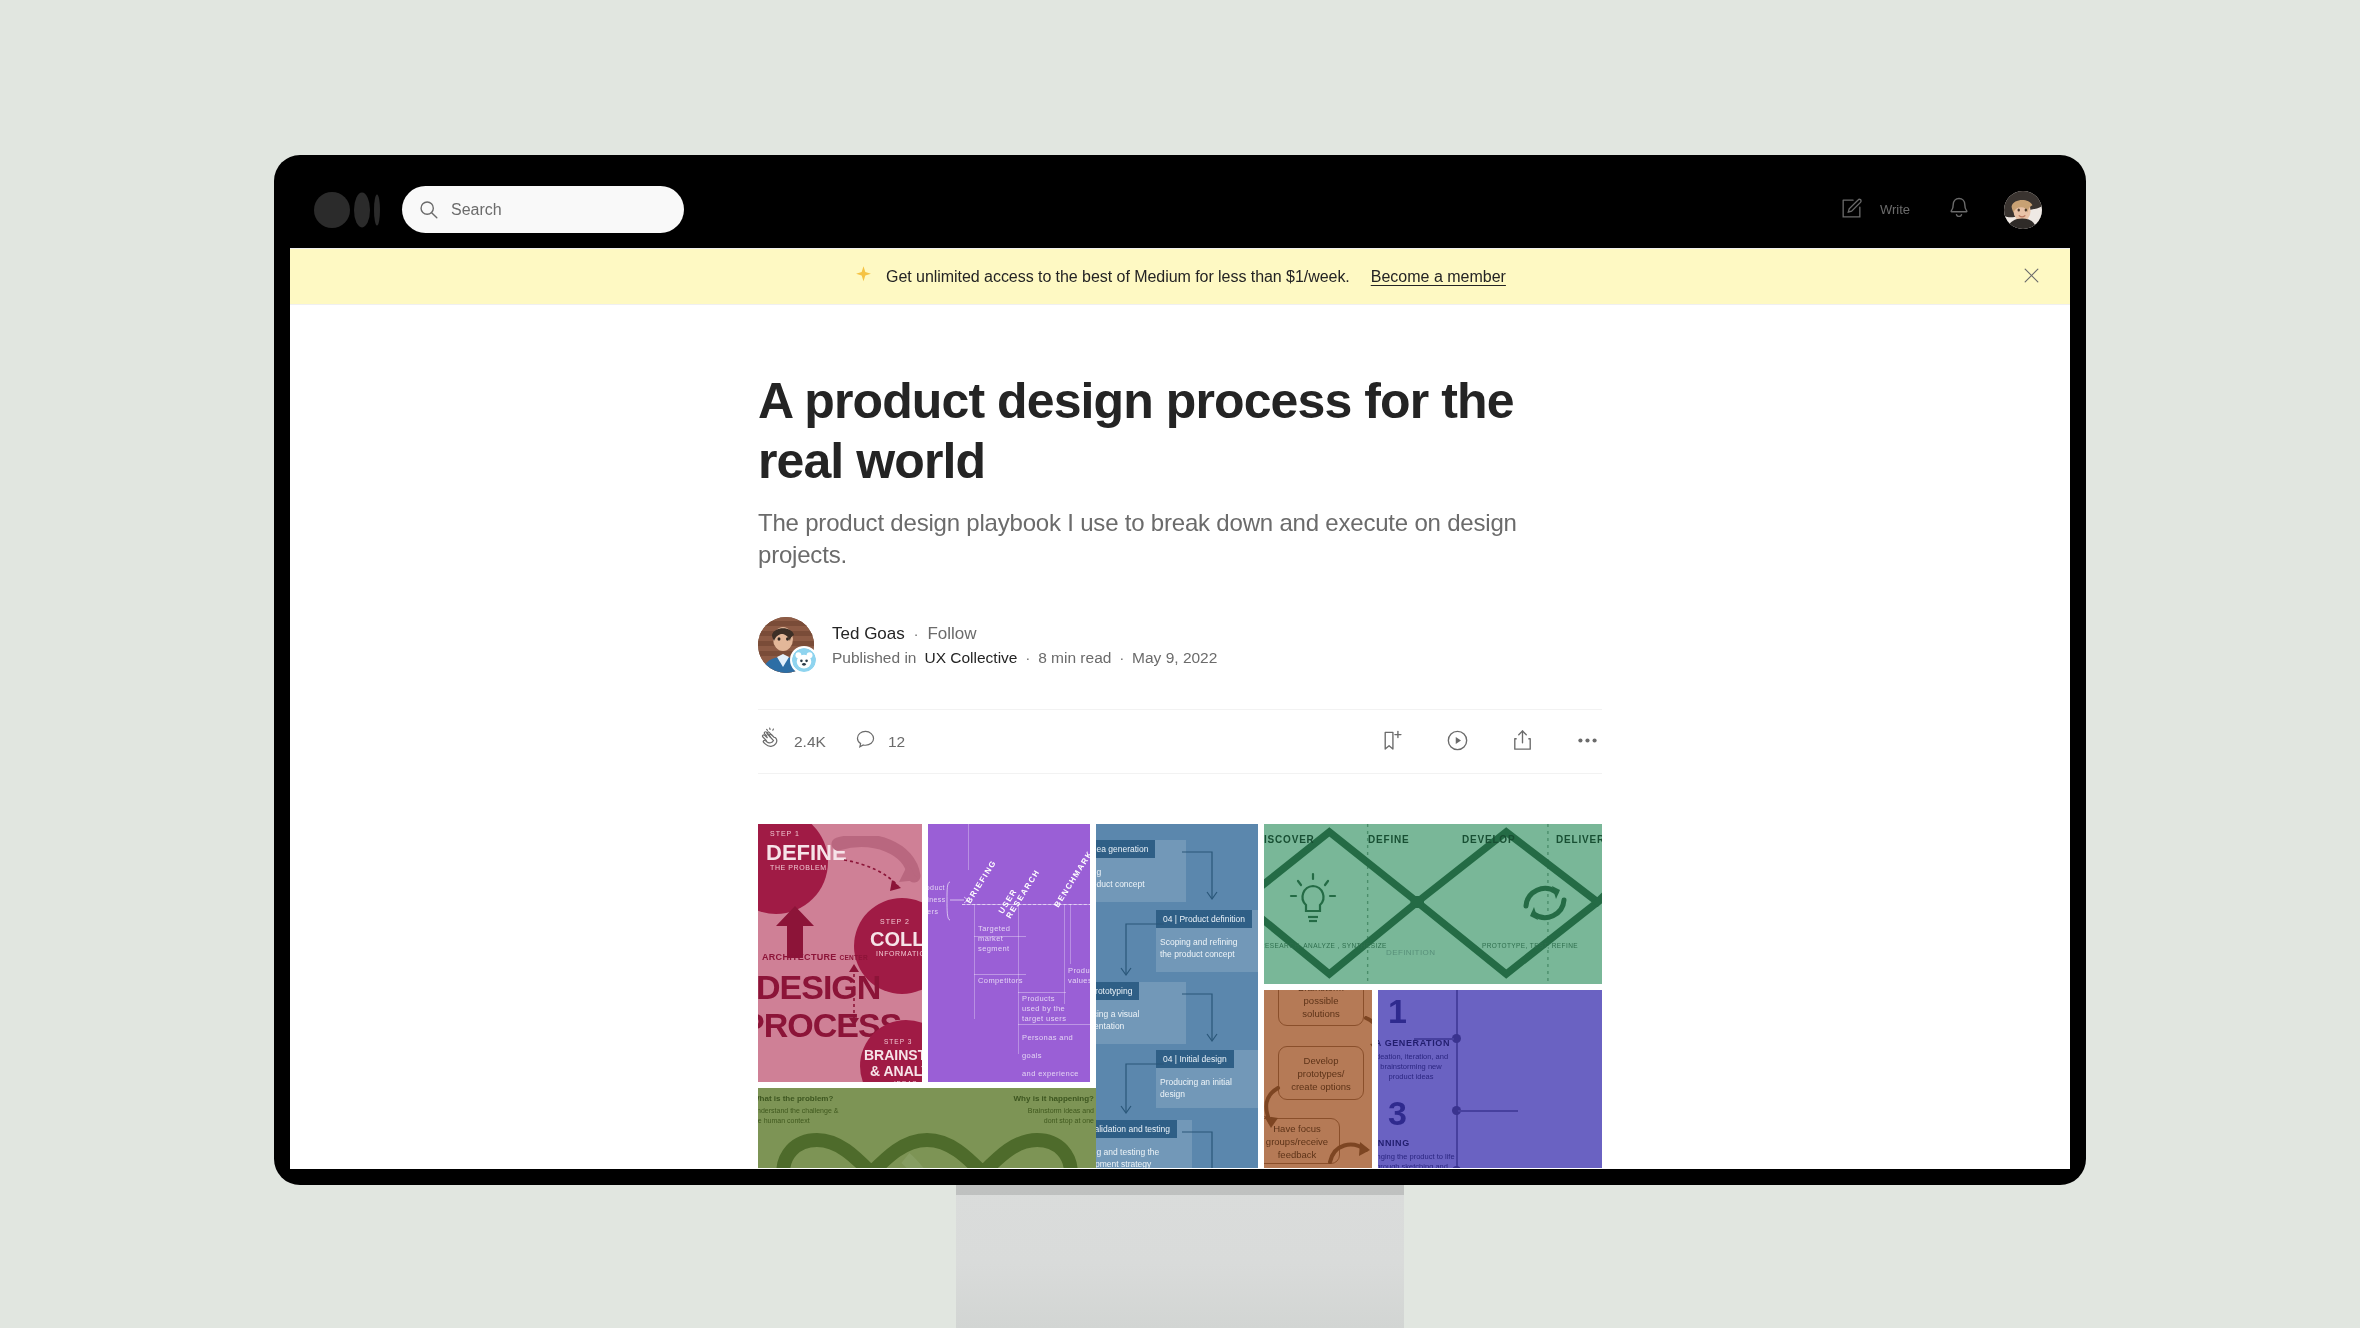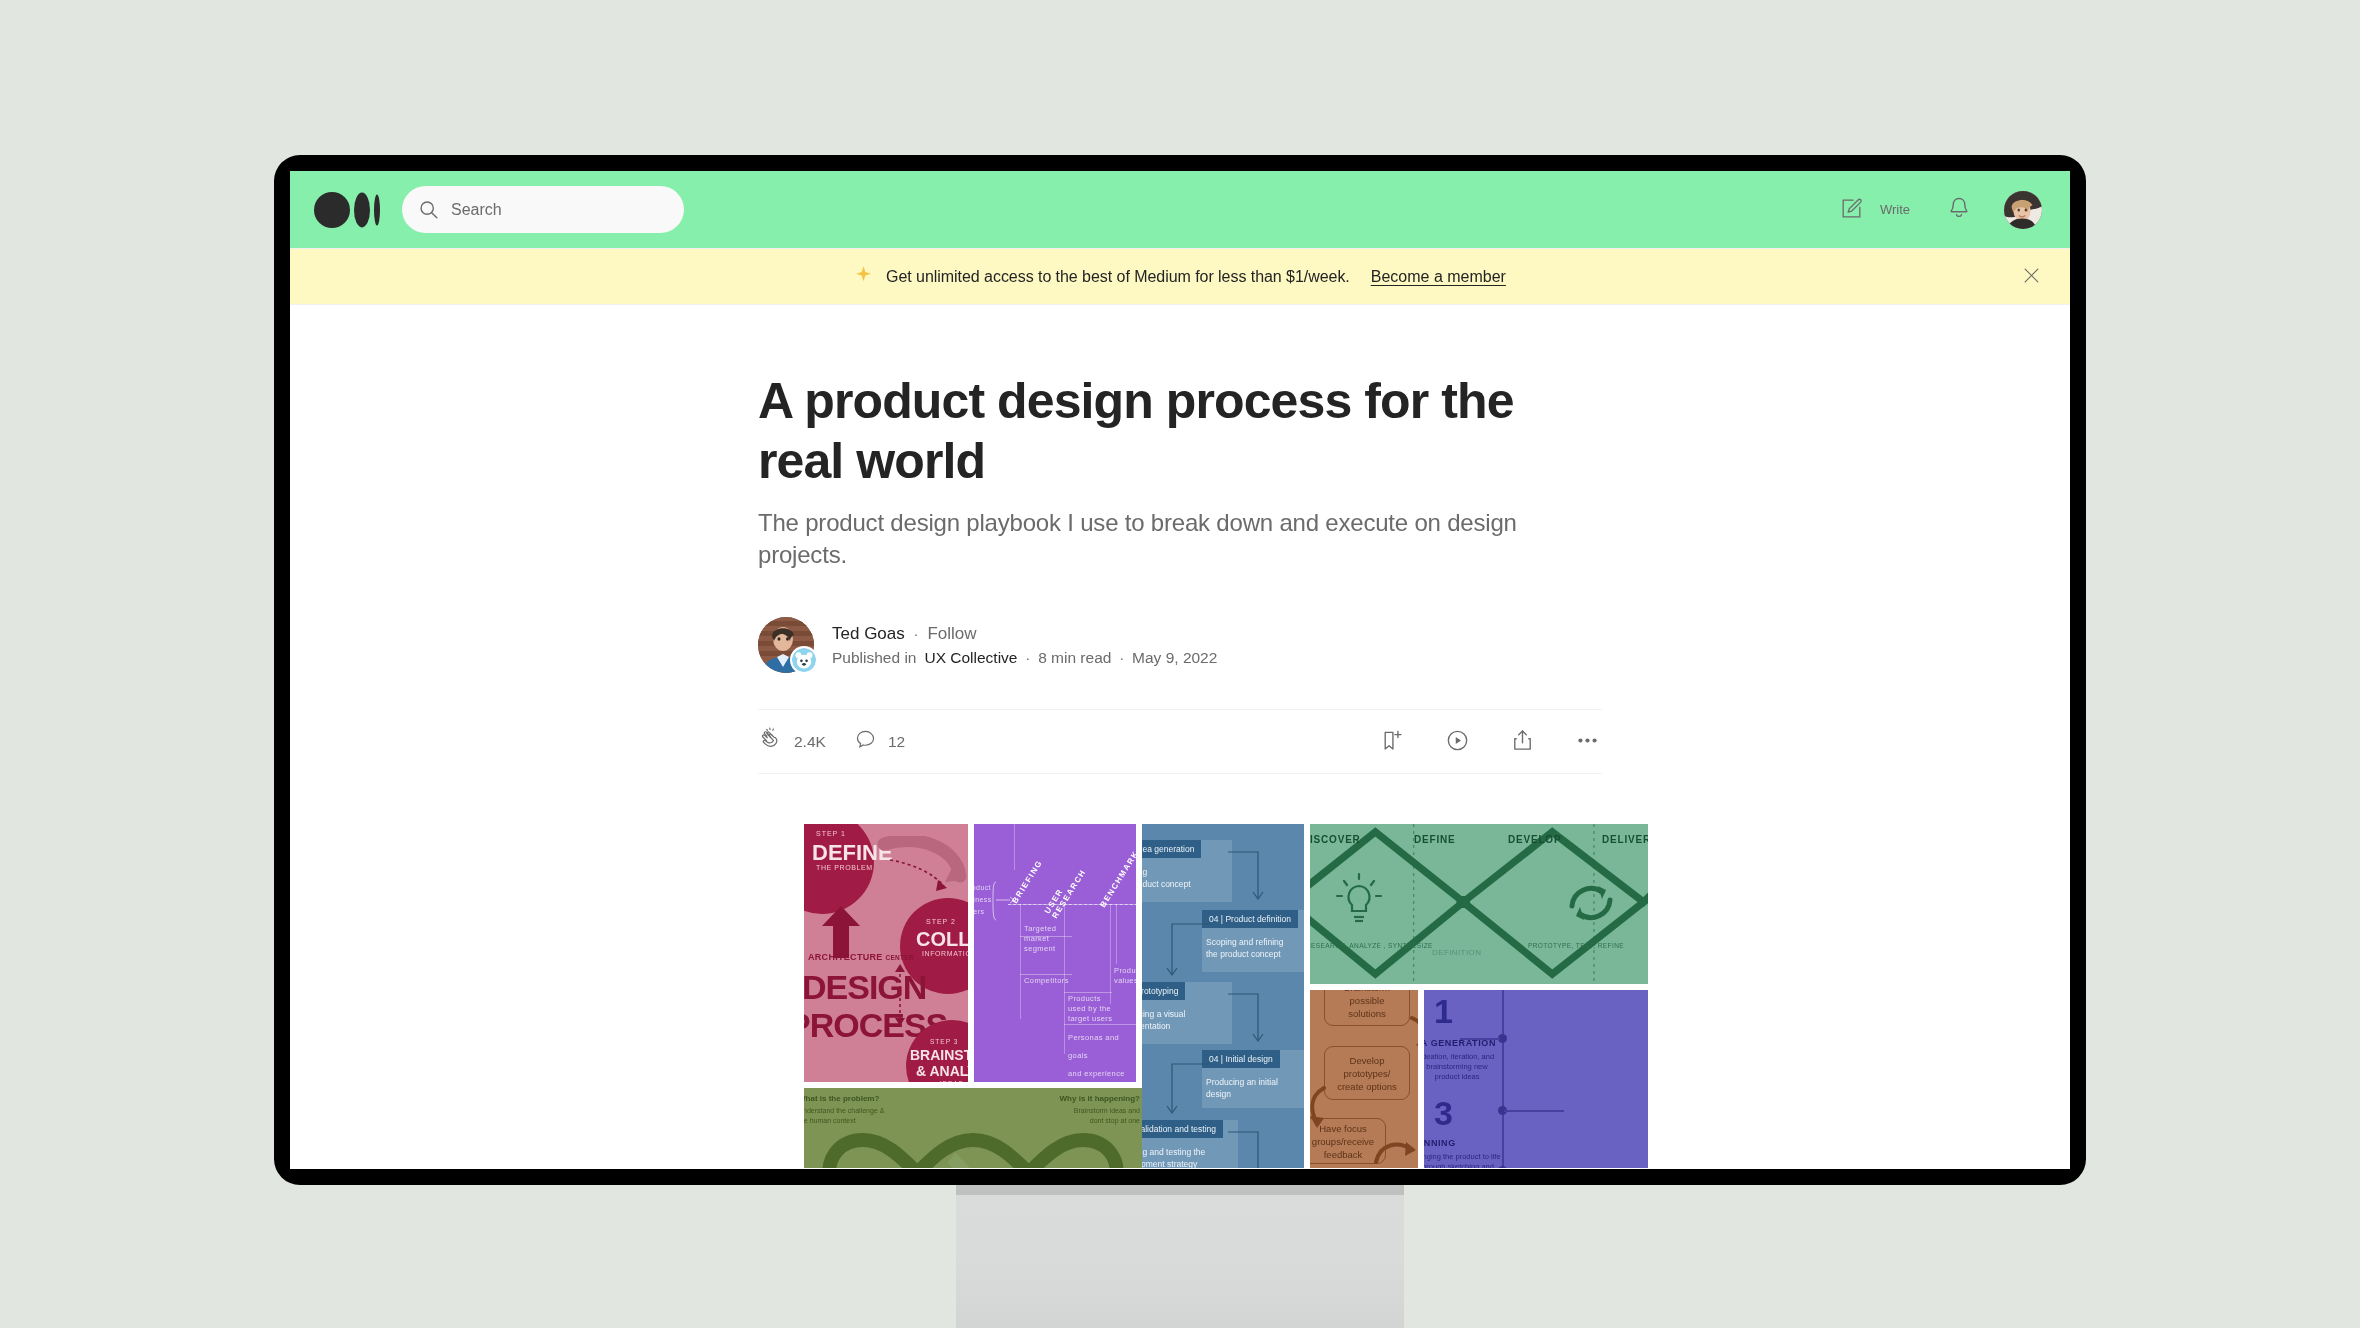--- a/index.html
+++ b/index.html
@@ -39,21 +39,21 @@
     width: 448px; height: 10px;
     background: rgba(0,0,0,0.12);
   }
 
   
   .header {
     height: 78px;
     display: flex; align-items: center;
     padding: 0 28px 0 24px;
     border-bottom: 1px solid #f0f0f0;
-    background: #86efac;
+    background: #000000;
   }
   .logo { width: 66px; height: 38px; display:flex; align-items:center; margin-right: 22px; }
   .search-box {
     display: flex; align-items: center;
     width: 282px; height: 47px;
     background: #f9f9f9;
     border-radius: 24px;
     padding: 0 16px;
     gap: 12px;
   }
@@ -157,21 +157,20 @@
   .collage {
     margin-top: 50px;
     width: 844px;
     height: 420px;
     position: relative;
     overflow: hidden;
     display: grid;
     grid-template-columns: 170px 168px 168px 1fr;
     grid-template-rows: 258px 6px 156px;
     gap: 0;
-    margin-left: 46px;
   }
   .cell { position: relative; overflow: hidden; }
   .cell + .cell { }
   .c1 { grid-column: 1; grid-row: 1; margin-right: 6px; }
   .c2 { grid-column: 2; grid-row: 1; margin-right: 6px; }
   .c3 { grid-column: 3; grid-row: 1 / span 3; margin-right: 6px; }
   .c4 { grid-column: 4; grid-row: 1; height: 160px; }
   .c5 { grid-column: 1 / span 2; grid-row: 3; }
   .c6 { grid-column: 4; grid-row: 1 / span 3; margin-top: 166px; }
 

